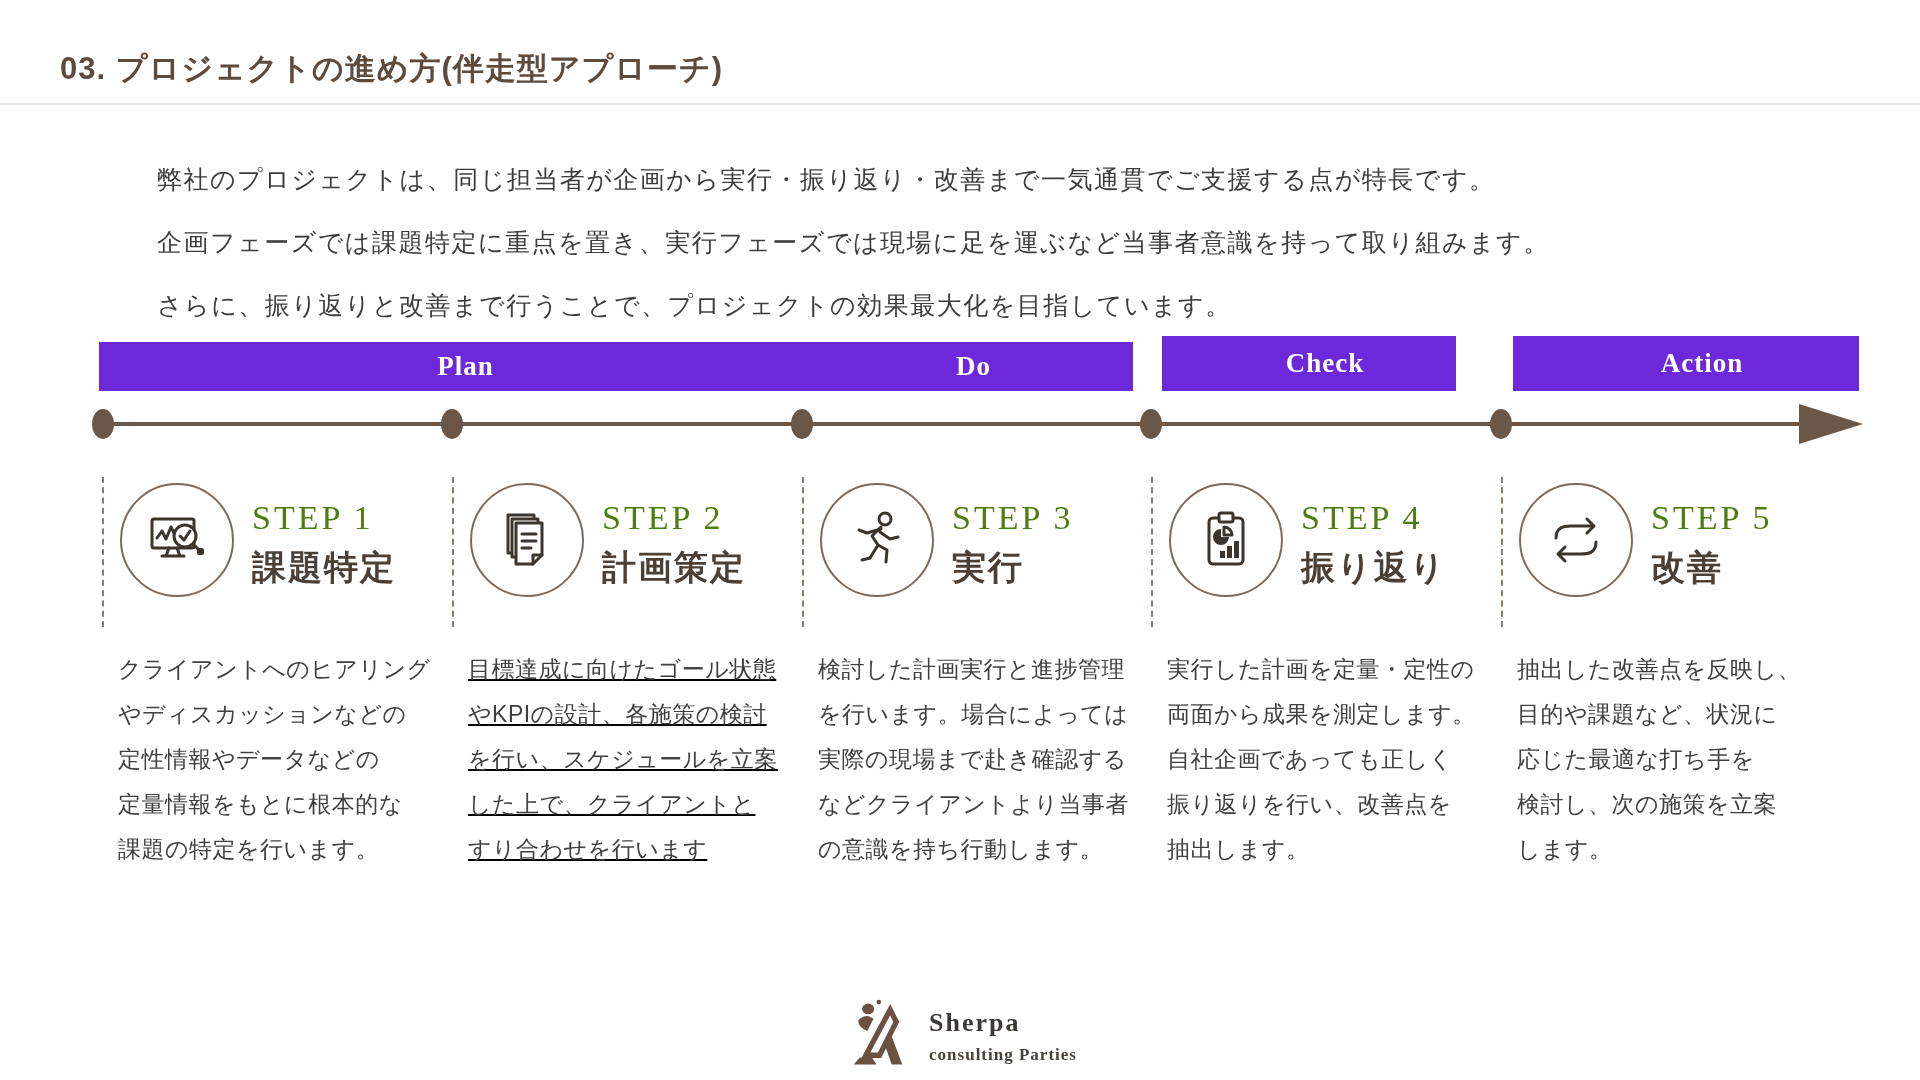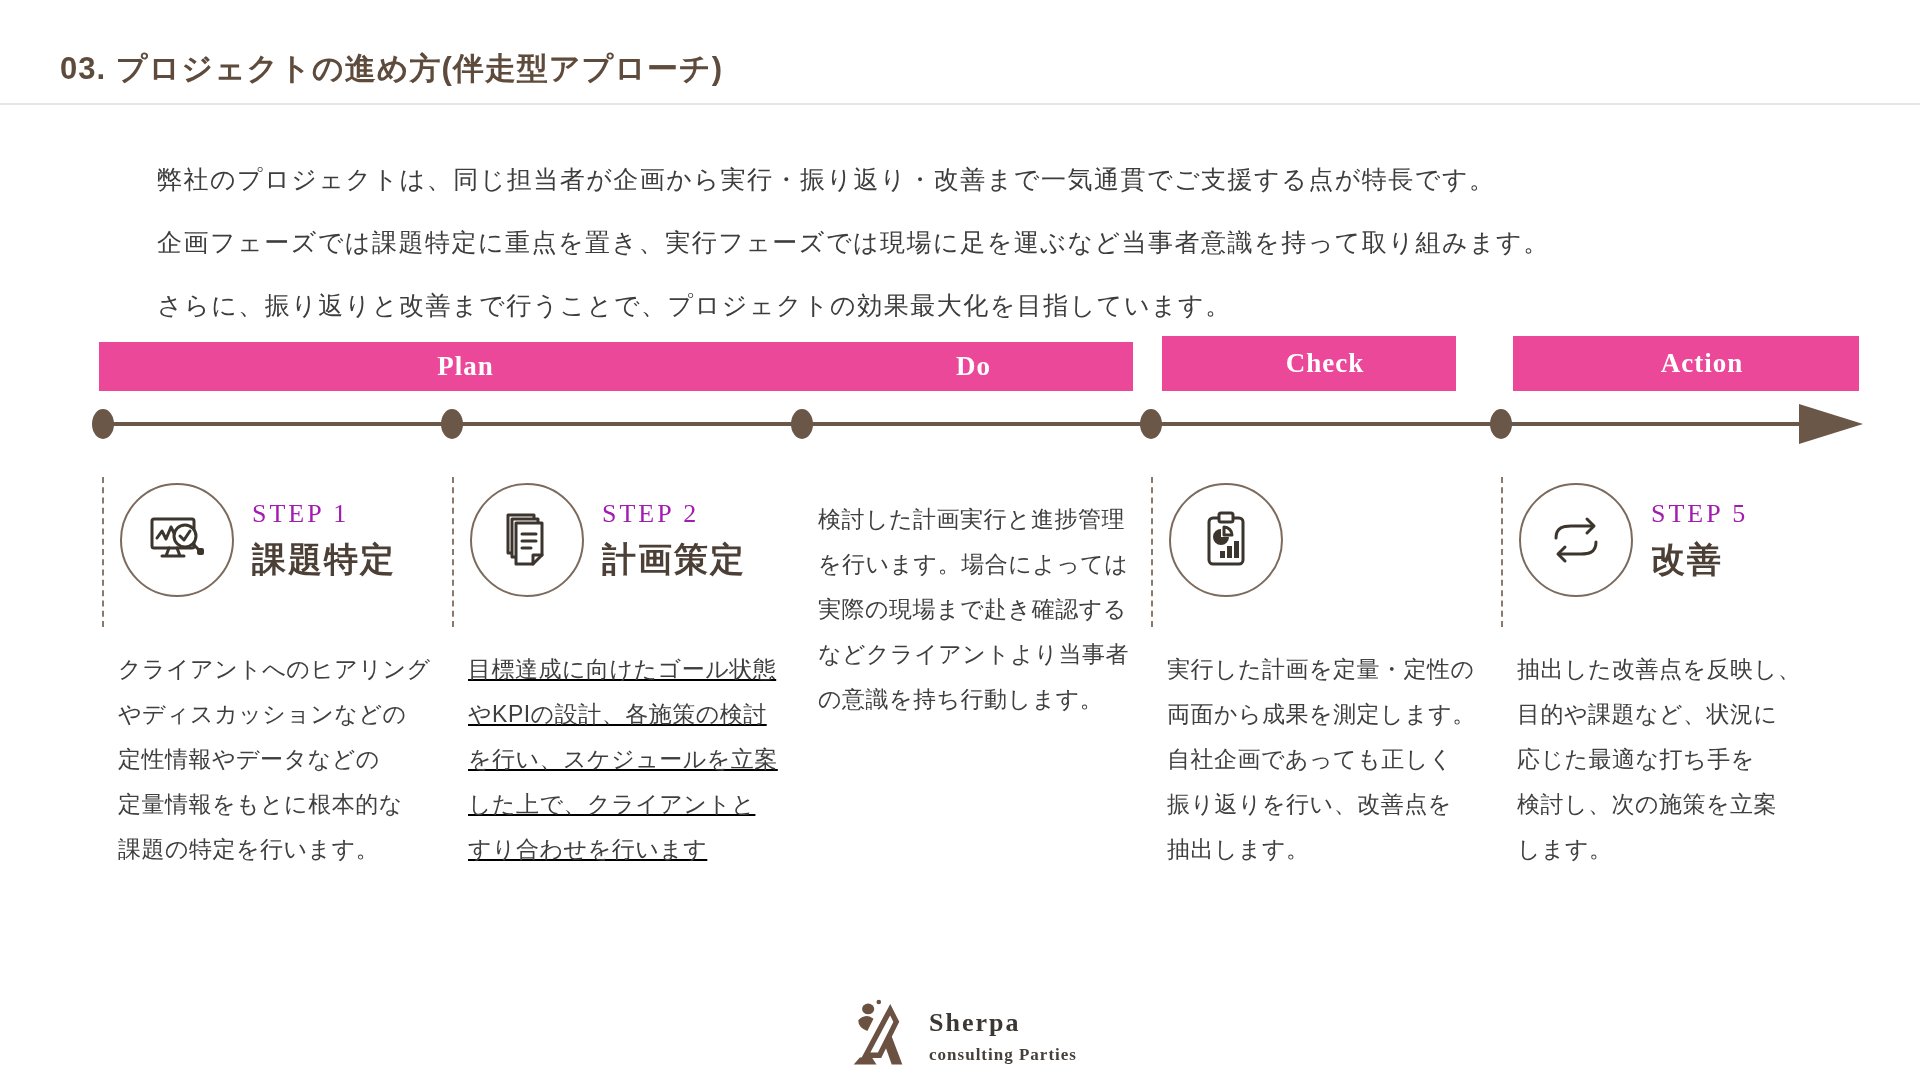--- a/index.html
+++ b/index.html
@@ -25,21 +25,21 @@
   
   .intro { position:absolute; left:115px; top:148px; }
   .intro-line {
     font-size:25px; color:#3d3d3d; letter-spacing:1.5px;
     line-height:63px; white-space:nowrap;margin-left:42px;
   }
 
   
   .phase-bar {
     position:absolute;
-    background:#ec4899;
+    background:#6d28d9;
     display:flex; align-items:center; justify-content:center;padding-left:32px;
   }
   .phase-bar span {
     color:#ffffff; font-weight:700; font-size:27px; letter-spacing:1px;
     font-family:"Liberation Serif","DejaVu Serif",serif;
   }
   .bar-plan   { left:99px;  top:342px; width:701px; height:49px; }
   .bar-do     { left:782px; top:342px; width:351px; height:49px; }
   .bar-check  { left:1162px; top:336px; width:294px; height:55px; }
   .bar-action { left:1513px; top:336px; width:346px; height:55px; }
@@ -69,21 +69,21 @@
   .step-icon-circle {
     position:absolute; left:16px; top:6px; width:114px; height:114px;
     border:2px solid #7c6b5d; border-radius:50%;
     display:flex; align-items:center; justify-content:center;
     background:#ffffff;
   }
   .step-icon-circle svg { width:64px; height:64px; }
   .step-head-text { position:absolute; left:148px; top:22px; }
   .step-label {
     font-family:"Liberation Serif","DejaVu Serif",serif;
-    font-size:26px; color:#a21caf; letter-spacing:3px;
+    font-size:34px; color:#4d7c0f; letter-spacing:3px;
   }
   .step-title {
     margin-top:8px;
     font-size:34px; font-weight:700; color:#4c3f35; letter-spacing:2px;
   }
   .step-desc {
     margin-top:20px; padding-left:16px;
     font-size:23px; color:#3f3f3f; line-height:45px; letter-spacing:0.5px;
     white-space:pre-line;
   }
@@ -186,39 +186,59 @@
     </div>
   </div>
   <div class="step-desc">目標達成に向けたゴール状態
 やKPIの設計、各施策の検討
 を行い、スケジュールを立案
 した上で、クライアントと
 すり合わせを行います</div>
 </div>
 
 <div class="step-col" style="left:802px;">
+  <div class="step-header">
+    <div class="step-icon-circle">
+      <svg viewBox="0 0 64 64">
+        <circle class="icon-stroke" cx="40" cy="11" r="6"></circle>
+        <path class="icon-stroke" d="M36 19 L27 28 L33 37 L25 50"></path>
+        <path class="icon-stroke" d="M36 21 L22 25 L14 22"></path>
+        <path class="icon-stroke" d="M35 24 L45 31 L53 29"></path>
+        <path class="icon-stroke" d="M33 37 L42 42 L41 54"></path>
+        <path class="icon-stroke" d="M25 50 L17 52"></path>
+      </svg>
+    </div>
+    <div class="step-head-text">
+      <div class="step-label serif">STEP 3</div>
+      <div class="step-title">実行</div>
+    </div>
+  </div>
   <div class="step-desc">検討した計画実行と進捗管理
 を行います。場合によっては
 実際の現場まで赴き確認する
 などクライアントより当事者
 の意識を持ち行動します。</div>
 </div>
 
 <div class="step-col" style="left:1151px;">
   <div class="step-header">
     <div class="step-icon-circle">
       <svg viewBox="0 0 64 64">
         <rect class="icon-stroke" x="15" y="10" width="34" height="46" rx="4"></rect>
         <rect class="icon-stroke icon-mask" x="25" y="5" width="14" height="9" rx="2" style="fill:#ffffff"></rect>
         <path class="icon-fill" d="M27 21 A8 8 0 1 0 35 29 L27 29 Z"></path>
         <path class="icon-stroke" d="M30 19 A8 8 0 0 1 38 27 L30 27 Z"></path>
         <rect class="icon-fill" x="26" y="43" width="5" height="7"></rect>
         <rect class="icon-fill" x="33" y="38" width="5" height="12"></rect>
         <rect class="icon-fill" x="40" y="33" width="5" height="17"></rect>
       </svg>
+    </div>
+    <div class="step-head-text">
+      <div class="step-label serif">STEP 4</div>
+      <div class="step-title">振り返り</div>
     </div>
   </div>
   <div class="step-desc">実行した計画を定量・定性の
 両面から成果を測定します。
 自社企画であっても正しく
 振り返りを行い、改善点を
 抽出します。</div>
 </div>
 
 <div class="step-col" style="left:1501px;">

